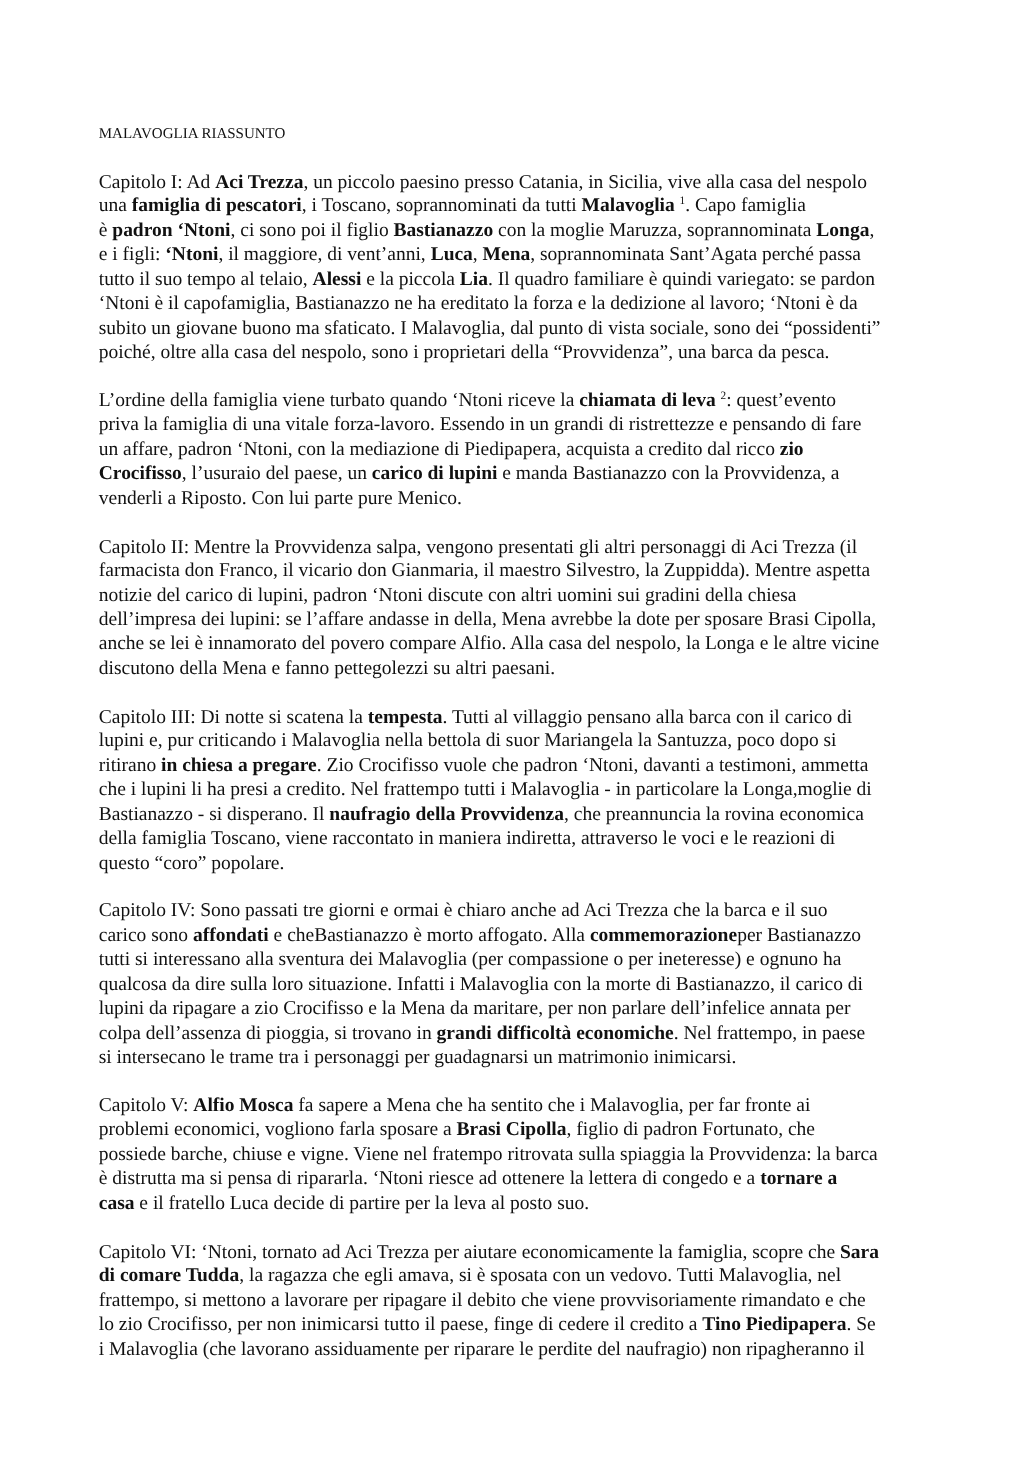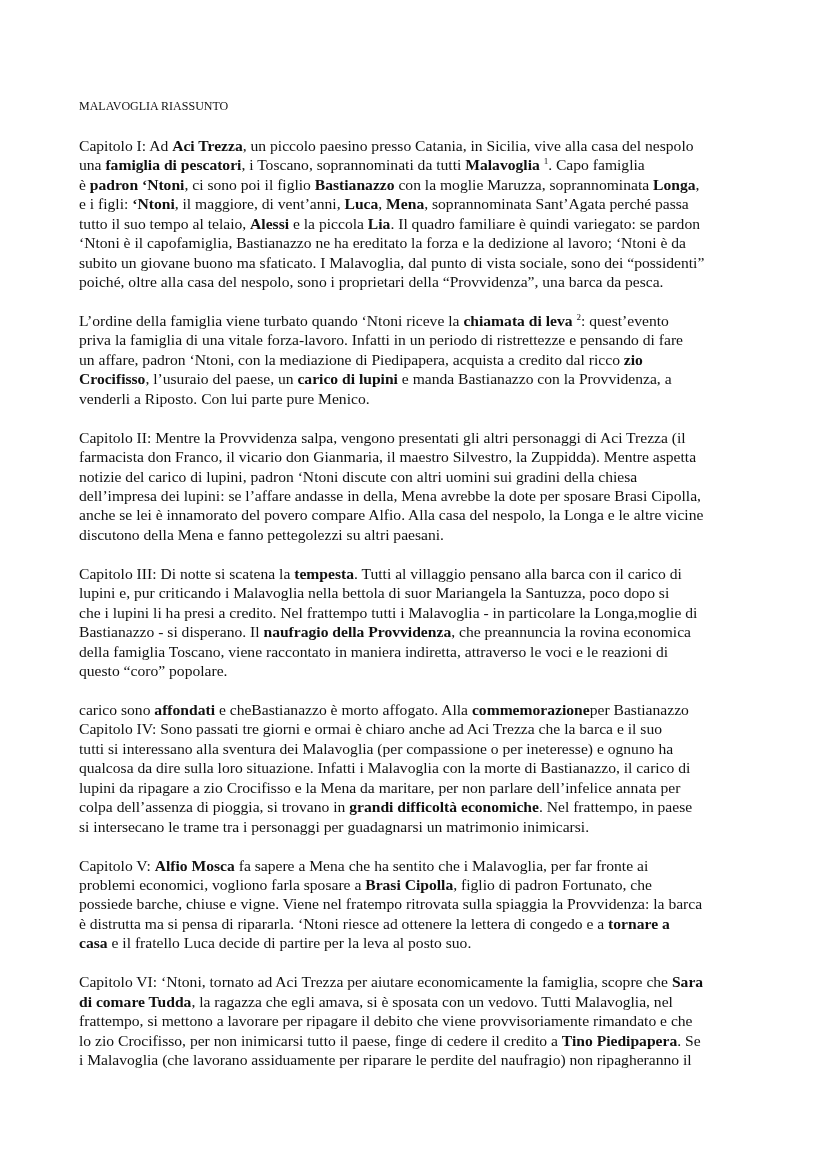--- a/index.html
+++ b/index.html
@@ -26,44 +26,45 @@
         <span class="line"><span>una </span><b>famiglia di pescatori</b><span>, i Toscano, soprannominati da tutti </span><b>Malavoglia</b><span> </span><sup>1</sup><span>. Capo famiglia</span></span>
         <span class="line"><span>è </span><b>padron ‘Ntoni</b><span>, ci sono poi il figlio </span><b>Bastianazzo</b><span> con la moglie Maruzza, soprannominata </span><b>Longa</b><span>,</span></span>
         <span class="line"><span>e i figli: </span><b>‘Ntoni</b><span>, il maggiore, di vent’anni, </span><b>Luca</b><span>, </span><b>Mena</b><span>, soprannominata Sant’Agata perché passa</span></span>
         <span class="line"><span>tutto il suo tempo al telaio, </span><b>Alessi</b><span> e la piccola </span><b>Lia</b><span>. Il quadro familiare è quindi variegato: se pardon</span></span>
         <span class="line"><span>‘Ntoni è il capofamiglia, Bastianazzo ne ha ereditato la forza e la dedizione al lavoro; ‘Ntoni è da</span></span>
         <span class="line"><span>subito un giovane buono ma sfaticato. I Malavoglia, dal punto di vista sociale, sono dei “possidenti”</span></span>
         <span class="line"><span>poiché, oltre alla casa del nespolo, sono i proprietari della “Provvidenza”, una barca da pesca.</span></span>
       </p>
       <p class="para">
         <span class="line"><span>L’ordine della famiglia viene turbato quando ‘Ntoni riceve la </span><b>chiamata di leva</b><span> </span><sup>2</sup><span>: quest’evento</span></span>
-        <span class="line"><span>priva la famiglia di una vitale forza-lavoro. Infatti in un periodo di ristrettezze e pensando di fare</span></span>
+        <span class="line"><span>priva la famiglia di una vitale forza-lavoro. Essendo in un grandi di ristrettezze e pensando di fare</span></span>
         <span class="line"><span>un affare, padron ‘Ntoni, con la mediazione di Piedipapera, acquista a credito dal ricco </span><b>zio</b></span>
         <span class="line"><b>Crocifisso</b><span>, l’usuraio del paese, un </span><b>carico di lupini</b><span> e manda Bastianazzo con la Provvidenza, a</span></span>
         <span class="line"><span>venderli a Riposto. Con lui parte pure Menico.</span></span>
       </p>
       <p class="para">
         <span class="line"><span>Capitolo II: Mentre la Provvidenza salpa, vengono presentati gli altri personaggi di Aci Trezza (il</span></span>
         <span class="line"><span>farmacista don Franco, il vicario don Gianmaria, il maestro Silvestro, la Zuppidda). Mentre aspetta</span></span>
         <span class="line"><span>notizie del carico di lupini, padron ‘Ntoni discute con altri uomini sui gradini della chiesa</span></span>
         <span class="line"><span>dell’impresa dei lupini: se l’affare andasse in della, Mena avrebbe la dote per sposare Brasi Cipolla,</span></span>
         <span class="line"><span>anche se lei è innamorato del povero compare Alfio. Alla casa del nespolo, la Longa e le altre vicine</span></span>
         <span class="line"><span>discutono della Mena e fanno pettegolezzi su altri paesani.</span></span>
       </p>
       <p class="para">
         <span class="line"><span>Capitolo III: Di notte si scatena la </span><b>tempesta</b><span>. Tutti al villaggio pensano alla barca con il carico di</span></span>
         <span class="line"><span>lupini e, pur criticando i Malavoglia nella bettola di suor Mariangela la Santuzza, poco dopo si</span></span>
+        <span class="line"><span>ritirano </span><b>in chiesa a pregare</b><span>. Zio Crocifisso vuole che padron ‘Ntoni, davanti a testimoni, ammetta</span></span>
         <span class="line"><span>che i lupini li ha presi a credito. Nel frattempo tutti i Malavoglia - in particolare la Longa,moglie di</span></span>
         <span class="line"><span>Bastianazzo - si disperano. Il </span><b>naufragio della Provvidenza</b><span>, che preannuncia la rovina economica</span></span>
         <span class="line"><span>della famiglia Toscano, viene raccontato in maniera indiretta, attraverso le voci e le reazioni di</span></span>
         <span class="line"><span>questo “coro” popolare.</span></span>
       </p>
       <p class="para">
+        <span class="line"><span>Capitolo IV: Sono passati tre giorni e ormai è chiaro anche ad Aci Trezza che la barca e il suo</span></span>
         <span class="line"><span>carico sono </span><b>affondati</b><span> e cheBastianazzo è morto affogato. Alla </span><b>commemorazione</b><span>per Bastianazzo</span></span>
-        <span class="line"><span>Capitolo IV: Sono passati tre giorni e ormai è chiaro anche ad Aci Trezza che la barca e il suo</span></span>
         <span class="line"><span>tutti si interessano alla sventura dei Malavoglia (per compassione o per ineteresse) e ognuno ha</span></span>
         <span class="line"><span>qualcosa da dire sulla loro situazione. Infatti i Malavoglia con la morte di Bastianazzo, il carico di</span></span>
         <span class="line"><span>lupini da ripagare a zio Crocifisso e la Mena da maritare, per non parlare dell’infelice annata per</span></span>
         <span class="line"><span>colpa dell’assenza di pioggia, si trovano in </span><b>grandi difficoltà economiche</b><span>. Nel frattempo, in paese</span></span>
         <span class="line"><span>si intersecano le trame tra i personaggi per guadagnarsi un matrimonio inimicarsi.</span></span>
       </p>
       <p class="para">
         <span class="line"><span>Capitolo V: </span><b>Alfio Mosca</b><span> fa sapere a Mena che ha sentito che i Malavoglia, per far fronte ai</span></span>
         <span class="line"><span>problemi economici, vogliono farla sposare a </span><b>Brasi Cipolla</b><span>, figlio di padron Fortunato, che</span></span>
         <span class="line"><span>possiede barche, chiuse e vigne. Viene nel fratempo ritrovata sulla spiaggia la Provvidenza: la barca</span></span>

